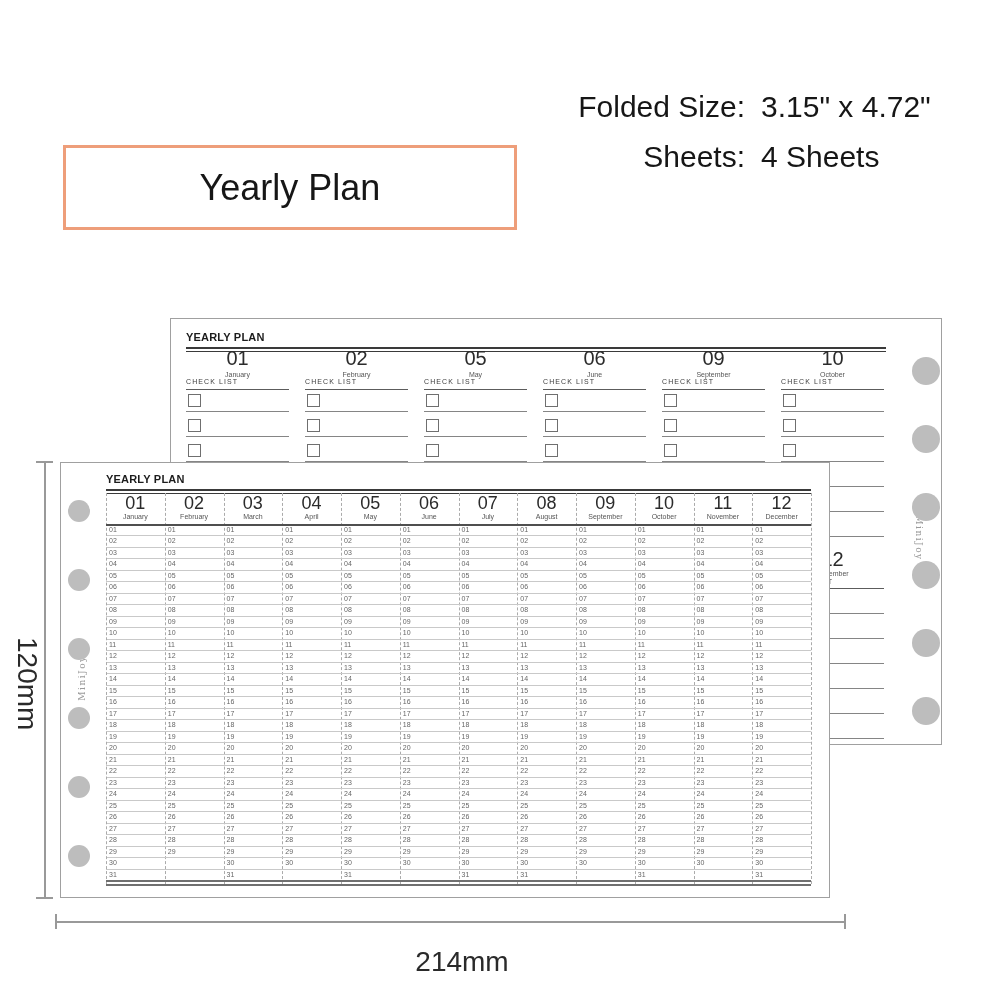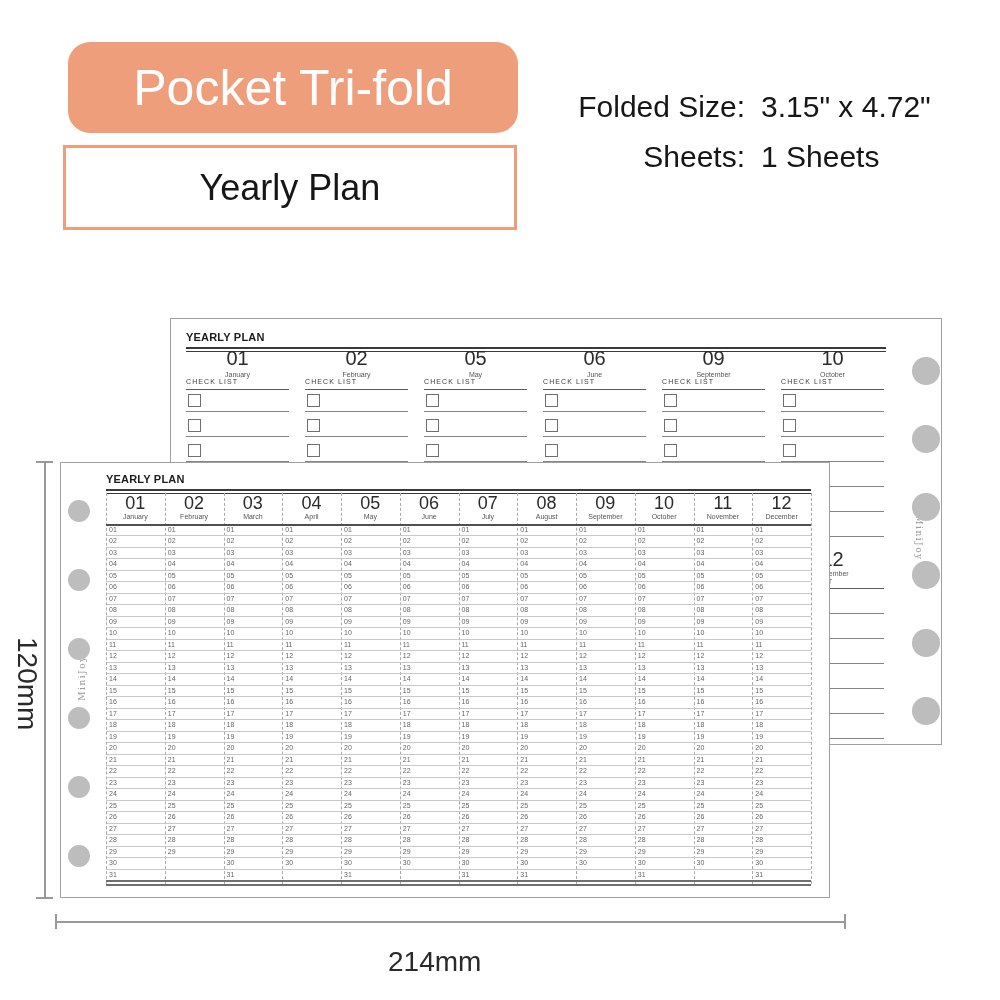--- a/index.html
+++ b/index.html
@@ -28,32 +28,29 @@
   
   .dim-line{background:#999;}
   .dim-label{font-size:28px;color:#2a2a2a;}
   #dims{z-index:3;}
 </style>
 </head>
 <body>
 
 <div id="stage">
 
-  <div id="badge" class="abs">
-    <span>Pocket Tri-fold</span>
-  </div>
   <div id="subtitle-box" class="abs">
     <span>Yearly Plan</span>
   </div>
 
   <div id="specs" class="abs">
     <div class="lbl">Folded Size:</div>
     <div class="val">3.15" x 4.72"</div>
     <div class="lbl">Sheets:</div>
-    <div class="val">1 Sheets</div>
+    <div class="val">4 Sheets</div>
   </div>
 
   <div id="back-sheet" class="abs sheet">
     <div class="abs sheet-title" style="left:15px;top:12px;">YEARLY PLAN</div>
     <div class="abs title-rule" style="left:15px;top:28px;width:700px;"></div>
     <div class="abs brand-v" style="left:712px;top:213px;transform:rotate(90deg);">MiniJoy</div>
   <div class="abs" style="left: 15px; top: 28px; width: 103px; text-align: center; font-size: 20px; line-height: 22px; color: rgb(43, 43, 43);">01</div>
       <div class="abs" style="left: 15px; top: 52px; width: 103px; text-align: center; font-size: 7px; color: rgb(85, 85, 85);">January</div>
       <div class="abs" style="left: 15px; top: 59px; font-size: 7px; letter-spacing: 1.1px; color: rgb(61, 61, 61);">CHECK LIST</div>
       <div class="abs" style="left: 15px; top: 70px; width: 103px; height: 1px; background: rgb(92, 92, 92);"></div>
@@ -702,16 +699,16 @@
 
   <div id="dims" class="abs">
     <div class="abs dim-line" style="left:44px;top:462px;width:1.5px;height:436px;"></div>
     <div class="abs dim-line" style="left:36px;top:461px;width:17px;height:1.5px;"></div>
     <div class="abs dim-line" style="left:36px;top:897px;width:17px;height:1.5px;"></div>
     <div class="abs dim-label" style="left:-18px;top:666px;width:90px;text-align:center;transform:rotate(90deg);">120mm</div>
 
     <div class="abs dim-line" style="left:55px;top:921px;width:790px;height:1.5px;"></div>
     <div class="abs dim-line" style="left:55px;top:914px;width:1.5px;height:15px;"></div>
     <div class="abs dim-line" style="left:844px;top:914px;width:1.5px;height:15px;"></div>
-    <div class="abs dim-label" style="left:388px;top:946px;width:120px;text-align:left;">214mm</div>
+    <div class="abs dim-label" style="left:402px;top:946px;width:120px;text-align:center;">214mm</div>
   </div>
 
 </div>
 
 </body></html>

